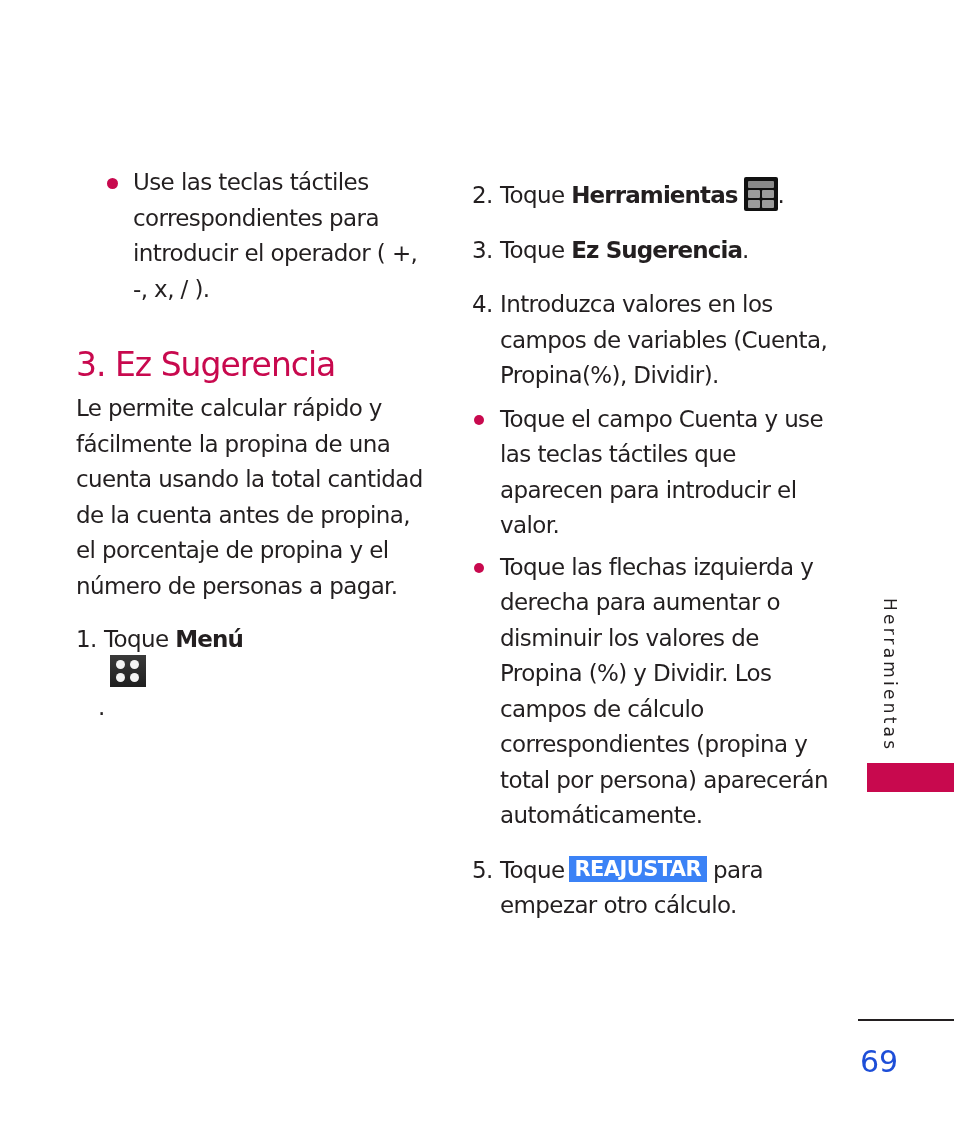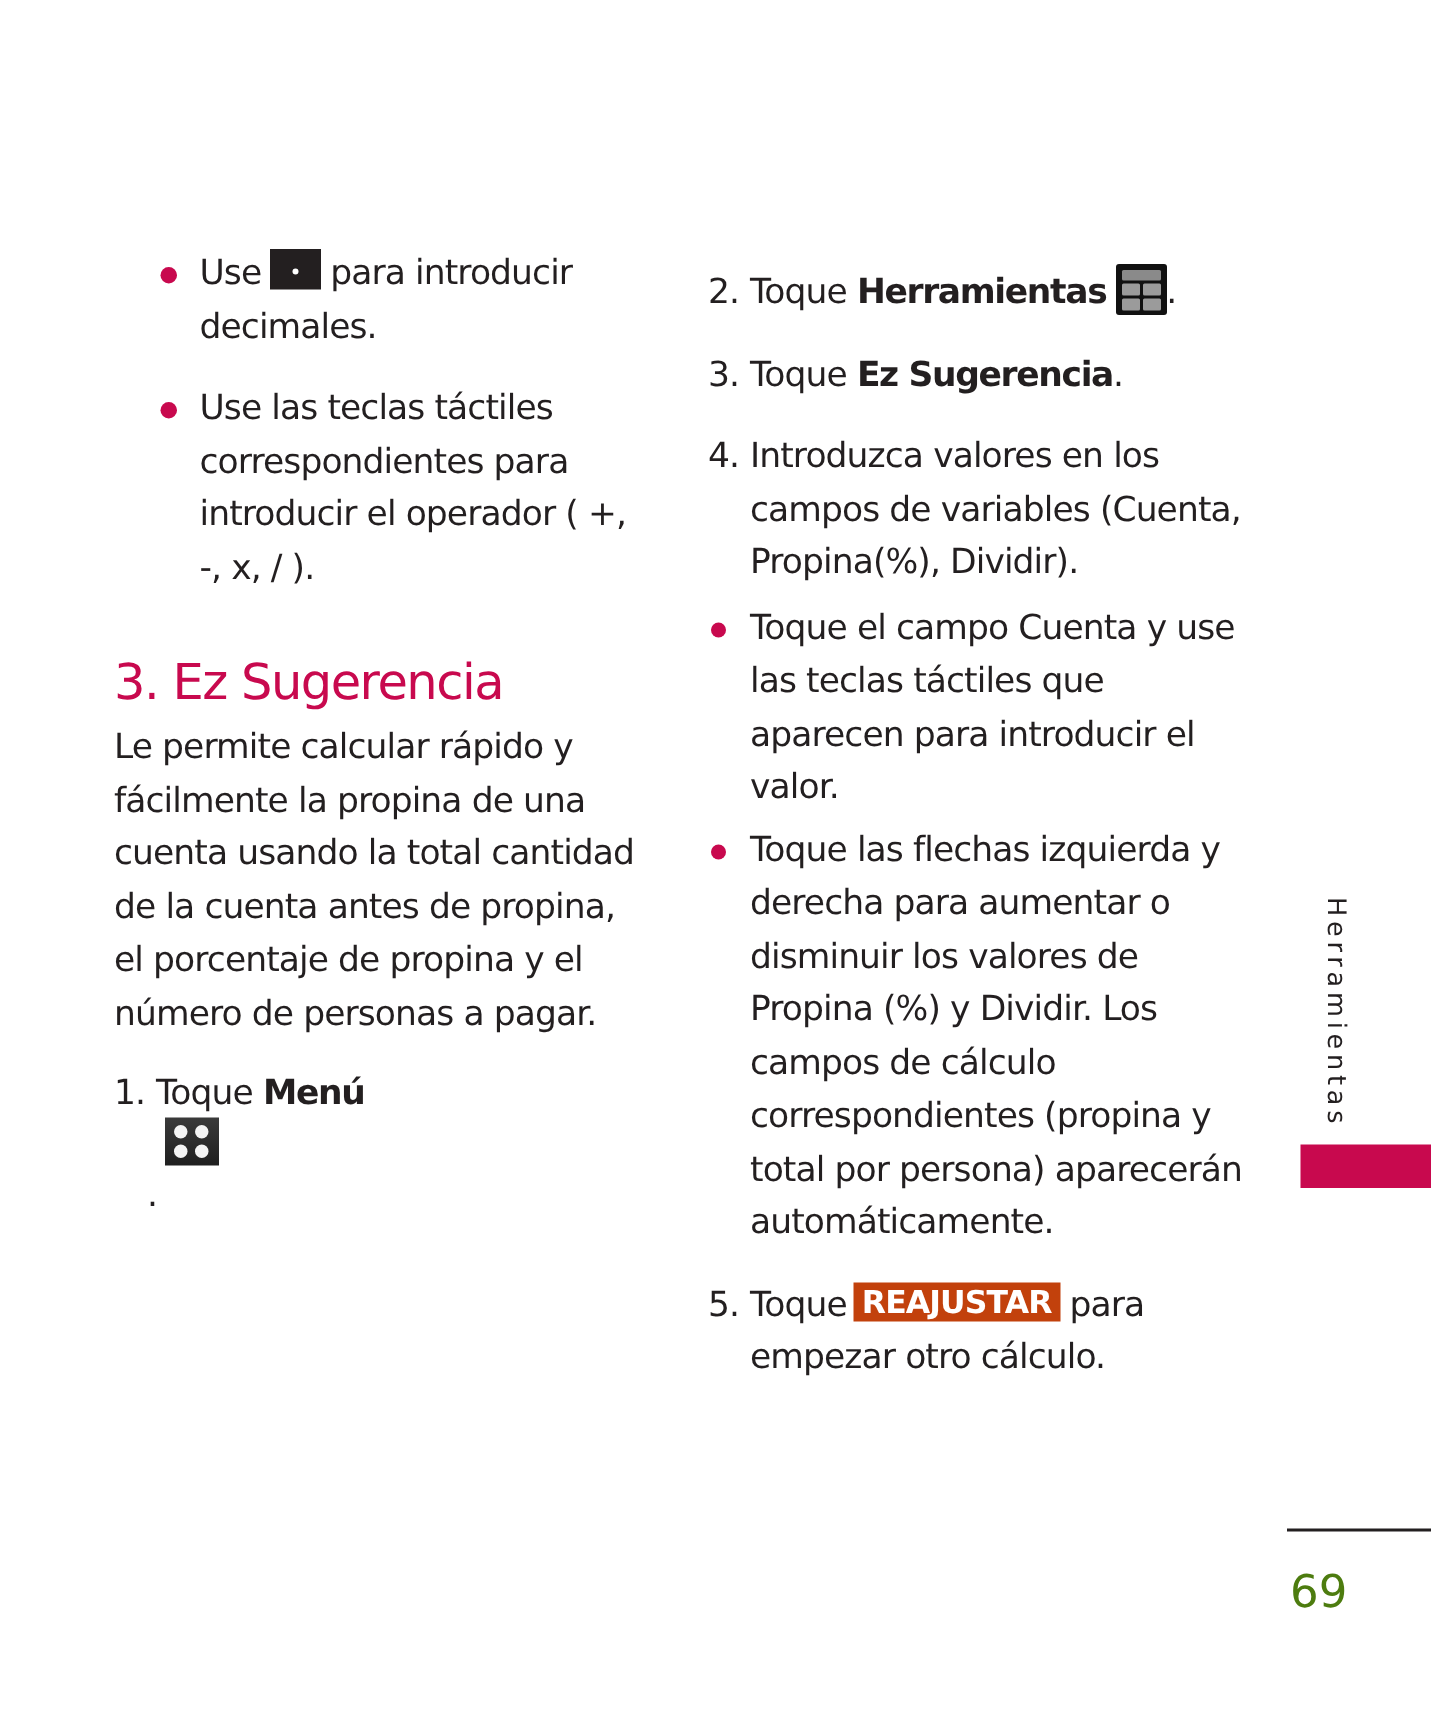--- a/index.html
+++ b/index.html
@@ -61,42 +61,38 @@
   }
   .para { margin: 0 0 12px 0; }
   .bold { font-weight: bold; letter-spacing: -0.9px; }
 
   .step { position: relative; padding-left: 28px; margin-bottom: 19px; }
   .step-num { position: absolute; left: 0; top: 0; }
   .r-bullet { position: relative; padding-left: 28px; margin-bottom: 6px; }
   .r-bullet .bullet-dot { left: 2px; top: 13px; width: 10px; height: 10px; }
 
   .btn-reajustar {
-    display: inline-block; background: #c2410c; color: #fff; font-weight: bold;
+    display: inline-block; background: #3b82f6; color: #fff; font-weight: bold;
     font-size: 21px; line-height: 26px; padding: 0 6px; margin: 0 6px 0 4px;
     letter-spacing: -0.6px; vertical-align: middle; position: relative; top: -2px;
   }
 
   .side-tab-label {
     position: absolute; left: 874px; top: 598px; width: 26px; height: 160px;
     writing-mode: vertical-rl; font-size: 17px; letter-spacing: 3.2px; color: #231f20;
     font-family: "DejaVu Sans", sans-serif;
   }
   .side-tab-bar { position: absolute; left: 867px; top: 763px; width: 87px; height: 29px; background: #c8094e; }
   .footer-rule { position: absolute; left: 858px; top: 1019px; width: 96px; height: 2px; background: #231f20; }
-  .page-num { position: absolute; left: 860px; top: 1044px; font-size: 30px; color: #4d7c0f; letter-spacing: 0; }
+  .page-num { position: absolute; left: 860px; top: 1044px; font-size: 30px; color: #1d4ed8; letter-spacing: 0; }
 </style>
 </head>
 <body>
 
 <div class="col-left txt">
-  <div class="bullet-item">
-    <span class="bullet-dot"></span>
-    <span>Use</span><span class="inl-icon ic-dot"></span><span>para introducir decimales.</span>
-  </div>
 
 
   <div class="bullet-item">
     <span class="bullet-dot"></span>
     <span>Use las teclas táctiles correspondientes para introducir el operador ( +, -, x, / ).</span>
   </div>
 
 
   <h2 class="section-title">3. Ez Sugerencia</h2>
 

